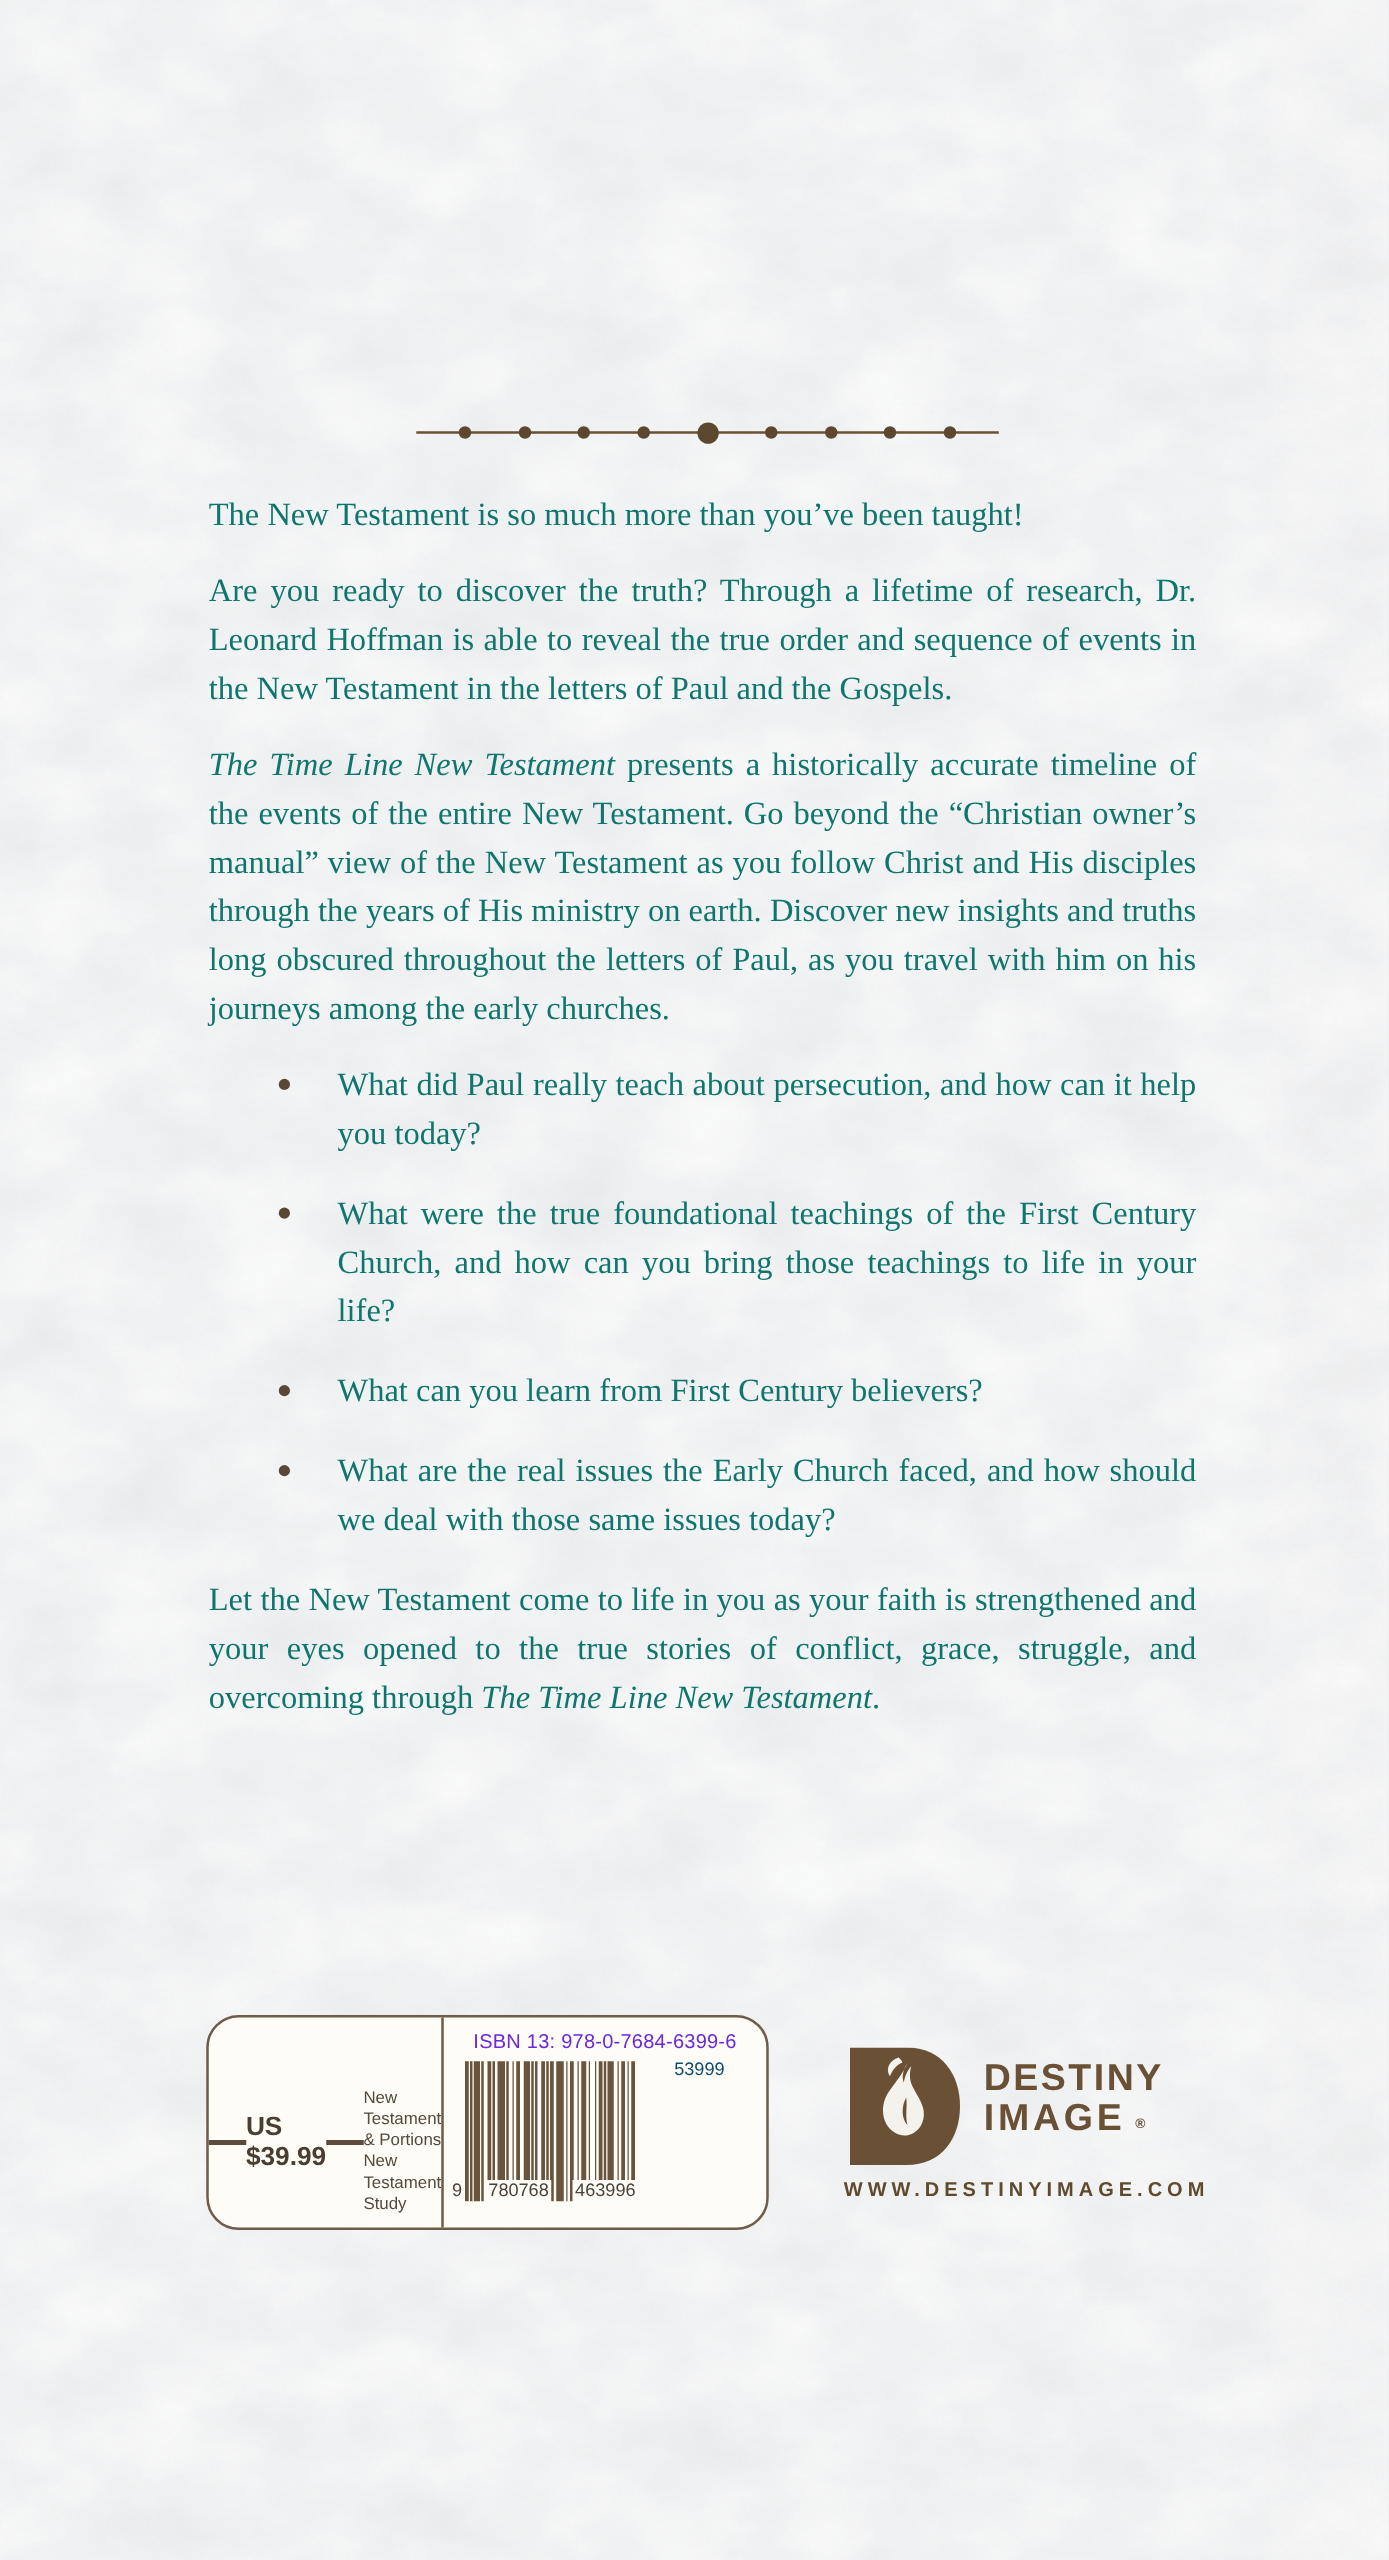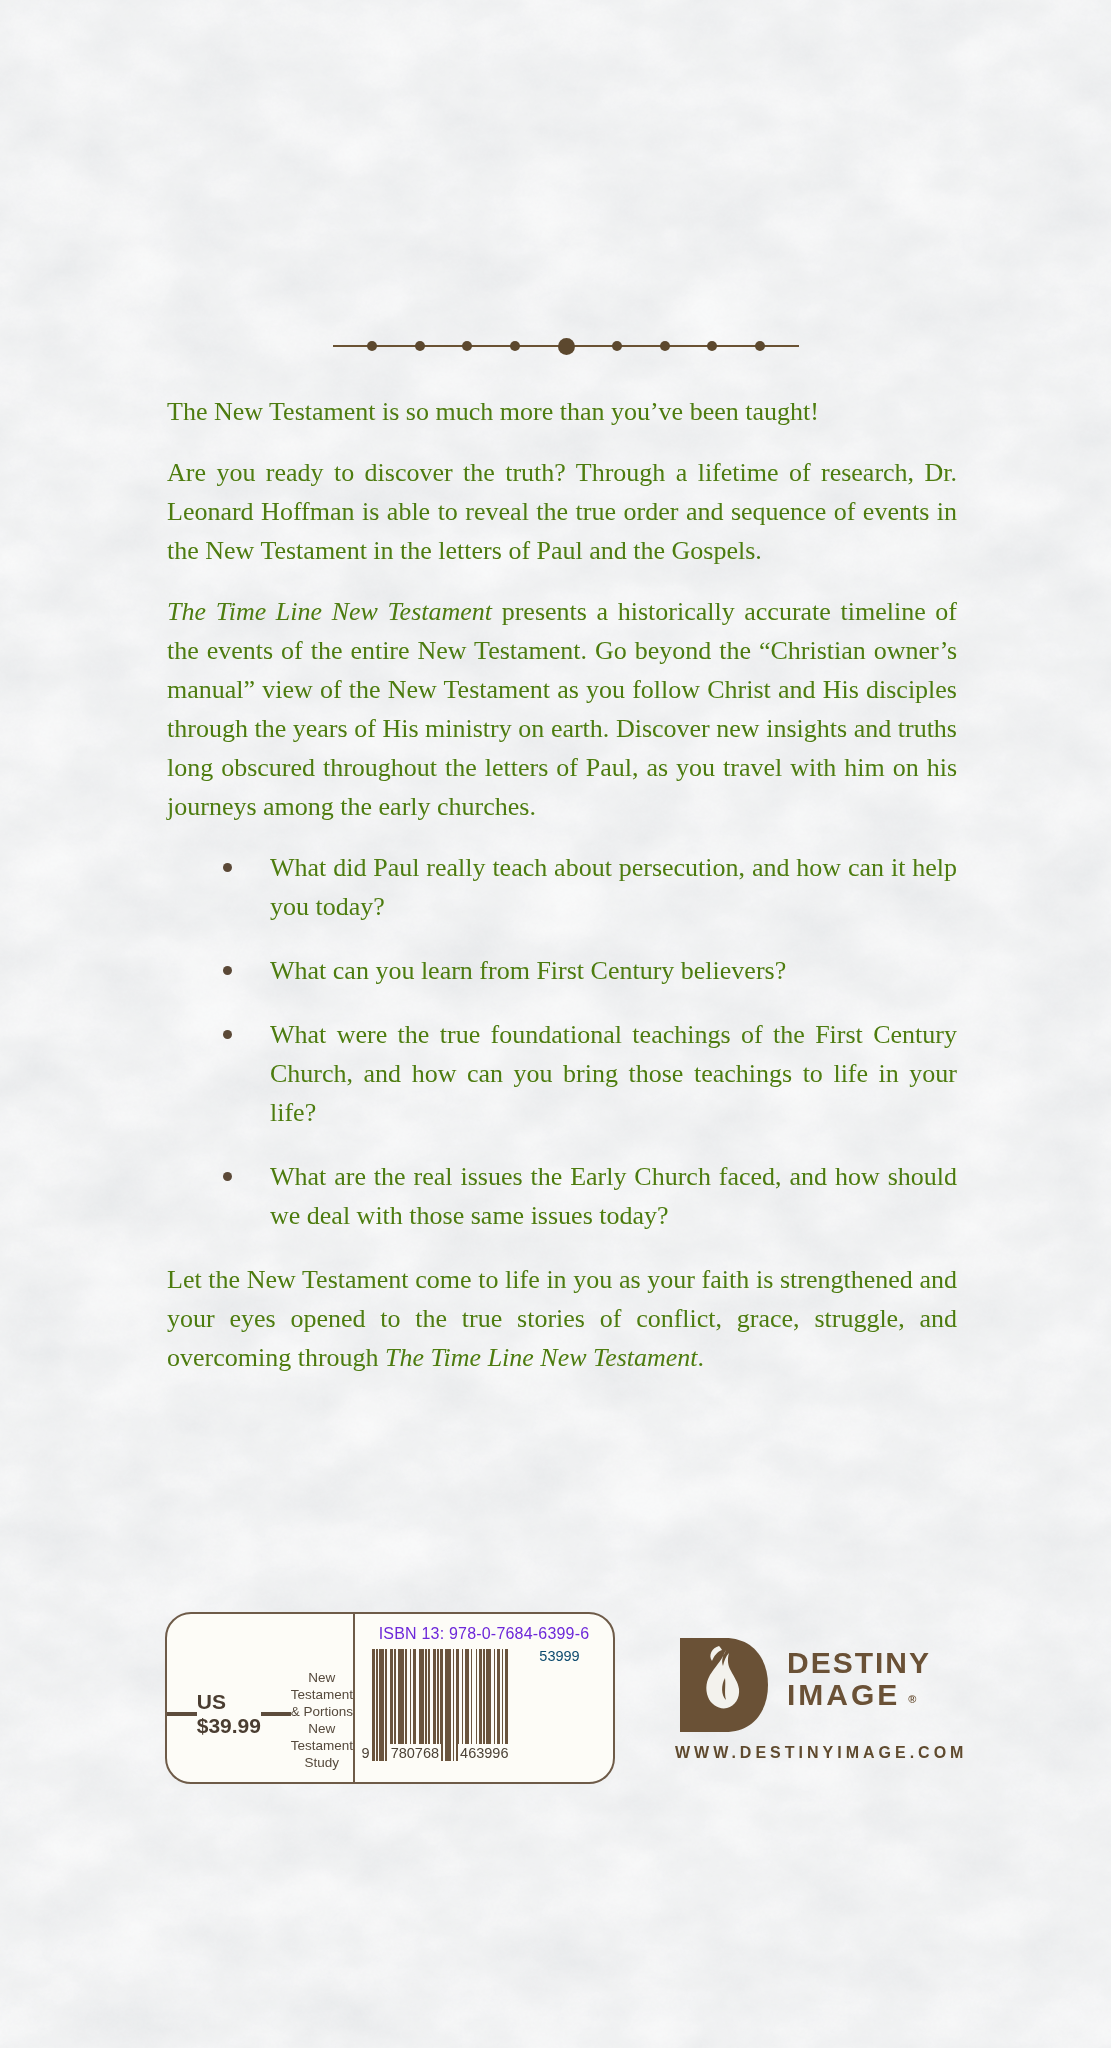--- a/index.html
+++ b/index.html
@@ -16,37 +16,37 @@
   
   .divider{position:absolute;top:336px;left:333px;width:466px;height:20px;}
   .divider .line{position:absolute;top:9px;left:0;right:0;height:2px;background:#6a5233;}
   .divider .dots{position:absolute;top:0;left:34px;right:34px;height:20px;display:flex;
                  justify-content:space-between;align-items:center;}
   .dot{width:10px;height:10px;border-radius:50%;background:#5c482e;}
   .dot.big{width:17px;height:17px;}
 
   
   .body-copy{position:absolute;top:392px;left:167px;width:790px;font-size:26px;line-height:39px;
-             color:#4d7c0f;text-align:justify;}
+             color:#0f766e;text-align:justify;}
   .body-copy p{margin:0 0 22px 0;}
   .body-copy em{font-style:italic;}
   ul.qlist{list-style:none;margin:4px 0 22px 0;padding:0;}
   ul.qlist li{position:relative;padding-left:103px;margin-bottom:25px;text-align:justify;}
   ul.qlist li::before{content:'';position:absolute;left:56px;top:15px;width:9px;height:9px;
                       border-radius:50%;background:#5a4836;}
 
   
   .price-box{position:absolute;left:165px;top:1612px;width:450px;height:172px;box-sizing:border-box;
              background:#fdfcf7;border:2px solid #6e5b48;border-radius:26px;display:flex;
              font-family:"Liberation Sans",sans-serif;color:#4c4236;}
   .price-panel{width:188px;box-sizing:border-box;border-right:2px solid #6e5b48;display:flex;
                flex-direction:row;align-items:center;padding-top:32px;}
   .price-rule{width:124px;height:4px;background:#5d4c3c;}
   .price-label{font-size:21px;font-weight:700;margin:6px 0;color:#4a3d31;}
-  .category{margin-top:12px;font-size:13.5px;line-height:17px;text-align:center;color:#55493c;}
+  .category{margin-top:12px;font-size:13.5px;line-height:17px;color:#55493c;}
   .isbn-panel{flex:1;display:flex;flex-direction:column;align-items:center;padding-top:11px;}
   .isbn-label{font-size:16px;letter-spacing:0.2px;color:#6d28d9;}
   .barcode-row{display:flex;align-items:flex-start;margin-top:6px;gap:15px;}
   .barcode-main-wrap{position:relative;width:136px;height:118px;}
   .stripes{display:flex;}
   .stripes i{display:block;height:100%;}
   .stripes i.on{background:#6a543d;}
   .stripes.main{width:136px;height:112px;}
   .bc-digits{position:absolute;top:95px;left:-12px;right:-3px;display:flex;justify-content:space-between;
              font-size:14.5px;color:#4c4236;}
@@ -115,22 +115,22 @@
       <span class="dot"></span>
     </div>
   </div>
 
   <div class="body-copy">
     <p><span>The New Testament is so much more than you’ve been taught!</span></p>
     <p><span>Are you ready to discover the truth? Through a lifetime of research, Dr. Leonard Hoffman is able to reveal the true order and sequence of events in the New Testament in the letters of Paul and the Gospels.</span></p>
     <p><em>The Time Line New Testament</em><span> presents a historically accurate timeline of the events of the entire New Testament. Go beyond the “Christian owner’s manual” view of the New Testament as you follow Christ and His disciples through the years of His ministry on earth. Discover new insights and truths long obscured throughout the letters of Paul, as you travel with him on his journeys among the early churches.</span></p>
     <ul class="qlist">
       <li><span>What did Paul really teach about persecution, and how can it help you today?</span></li>
+      <li><span>What were the true foundational teachings of the First Century Church, and how can you bring those teachings to life in your life?</span></li>
       <li><span>What can you learn from First Century believers?</span></li>
-      <li><span>What were the true foundational teachings of the First Century Church, and how can you bring those teachings to life in your life?</span></li>
       <li><span>What are the real issues the Early Church faced, and how should we deal with those same issues today?</span></li>
     </ul>
     <p><span>Let the New Testament come to life in you as your faith is strengthened and your eyes opened to the true stories of conflict, grace, struggle, and overcoming through </span><em>The Time Line New Testament</em><span>.</span></p>
   </div>
 
   <div class="price-box">
     <div class="price-panel">
       <div class="price-rule"></div>
       <div class="price-label">US $39.99</div>
       <div class="price-rule"></div>

